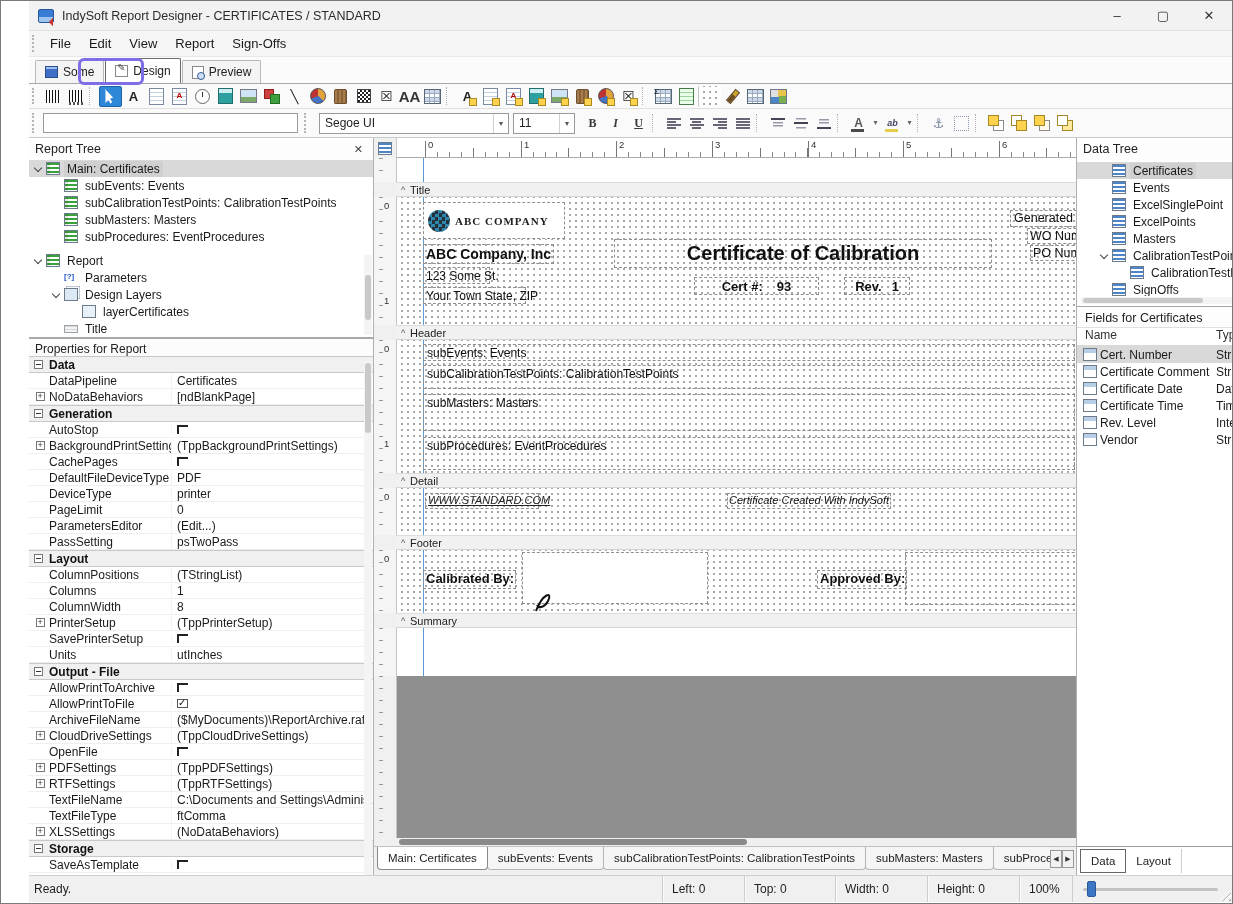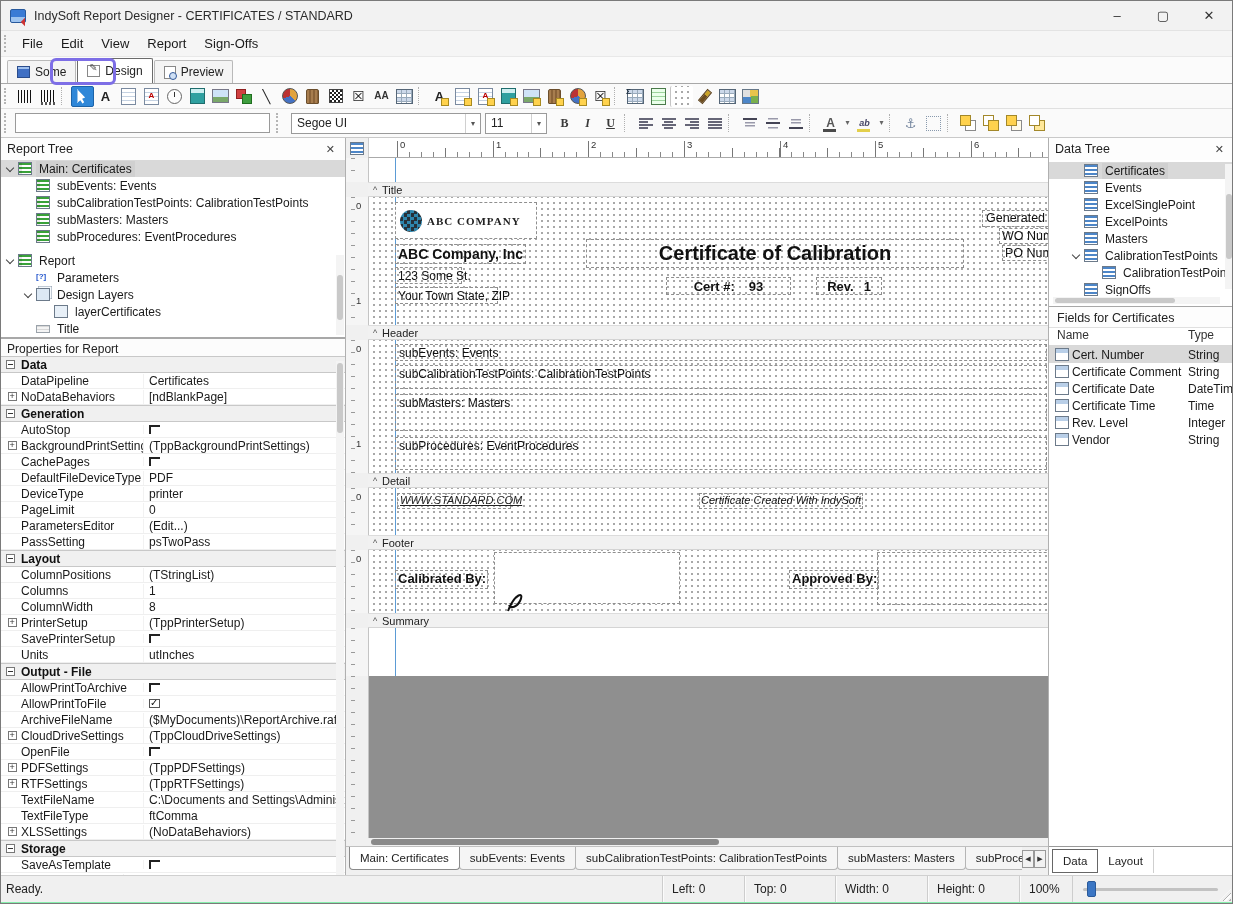--- a/index.html
+++ b/index.html
@@ -1,17 +1,17 @@
 <!DOCTYPE html>
 <html><head>
 <meta charset="utf-8">
 <style>
   *{margin:0;padding:0;box-sizing:border-box;font-family:"Liberation Sans","DejaVu Sans",sans-serif;}
   html,body{background:#d8d8d8;}
-  .window{position:relative;width:1233px;height:904px;background:#86efac;border:1px solid #7a7a7a;overflow:hidden;}
+  .window{position:relative;width:1233px;height:904px;background:#ffffff;border:1px solid #7a7a7a;overflow:hidden;padding-left:28px;}
 
   
   .titlebar{height:30px;background:#f2f2f2;display:flex;align-items:center;border-bottom:1px solid #e3e3e3;}
   .app-icon{width:16px;height:14px;margin:0 8px 0 9px;background:linear-gradient(180deg,#3a7bd5 0 60%,#9dc3ef 60%);border:1px solid #28599c;border-radius:2px;position:relative;}
   .app-icon::after{content:"";position:absolute;right:-3px;bottom:-3px;width:0;height:0;border-left:6px solid #c33;border-top:6px solid transparent;transform:rotate(45deg);}
   .title-text{font-size:12.5px;color:#2b2b2b;}
   .win-btns{margin-left:auto;display:flex;height:100%;}
   .win-btn{width:46px;height:100%;display:flex;align-items:center;justify-content:center;font-size:13px;color:#333;}
   
   .menubar{height:26px;background:#f5f5f5;display:flex;align-items:center;border-bottom:1px solid #e8e8e8;}
@@ -47,21 +47,21 @@
   .t1.clock::after{content:"";position:absolute;width:1.5px;height:5px;background:#333;transform:translateY(-2px);}
   .t1.calc::before{content:"";position:absolute;width:13px;height:14px;background:linear-gradient(#cdeef0 0 4px,#2fa0a0 4px);border:1px solid #1f6d6d;}
   .t1.img::before{content:"";position:absolute;width:15px;height:12px;border:1px solid #778;background:linear-gradient(180deg,#cfe3f7 0 55%,#7aa86a 55%);}
   .t1.shape::before{content:"";position:absolute;left:4px;top:3px;width:8px;height:8px;background:#d04040;border:1px solid #902020;}
   .t1.shape::after{content:"";position:absolute;left:10px;top:8px;width:8px;height:8px;background:#3f9e3f;border:1px solid #1f6e1f;}
   .t1.line .gl{font-weight:normal;font-size:13px;color:#222;}
   .t1.pie::before{content:"";position:absolute;width:14px;height:14px;border-radius:50%;background:conic-gradient(#e2a33d 0 130deg,#4472c4 130deg 250deg,#b33 250deg);border:1px solid #555;}
   .t1.trash::before{content:"";position:absolute;width:11px;height:13px;background:repeating-linear-gradient(90deg,#a77d4e 0 2px,#8a6238 2px 4px);border:1px solid #6b4e2c;border-radius:2px 2px 1px 1px;}
   .t1.mtx::before{content:"";position:absolute;width:12px;height:12px;background:repeating-conic-gradient(#222 0 25%,#fff 0 50%);background-size:4px 4px;border:1px solid #444;}
   .t1.chkx .gl{font-size:14px;font-weight:normal;color:#222;}
-  .t1.aa .gl{font-size:10px;color:#333;}
+  .t1.aa .gl{font-size:15px;color:#333;}
   .t1.tblg::before{content:"";position:absolute;width:15px;height:13px;border:1px solid #567;background:repeating-linear-gradient(90deg,transparent 0 4px,#9ab 4px 5px),repeating-linear-gradient(180deg,#cdd9ea 0 3px,#9ab 3px 4px,#fff 4px 7px,#9ab 7px 8px);}
   .t1.xt::after{content:"Σ";position:absolute;left:2px;top:1px;font-size:8px;font-weight:bold;color:#234;z-index:2;}
   .t1.dbi::after{content:"";position:absolute;right:2px;bottom:1px;width:6px;height:6px;background:#ffd24d;border:1px solid #a88a20;z-index:3;}
   .t1.sub::before{content:"";position:absolute;width:13px;height:15px;border:1px solid #4a7a4a;background:repeating-linear-gradient(180deg,#eaffea 0 3px,#9cd49c 3px 4px);}
   .t1.page::before{content:"";position:absolute;width:12px;height:15px;border:1px solid #888;background:#fff;}
   .t1.pntr::before{content:"";position:absolute;width:4px;height:13px;background:linear-gradient(180deg,#c9a227 0 40%,#6d4c1e 40%);transform:rotate(40deg);border:1px solid #5a3e18;}
   .t1.map::before{content:"";position:absolute;width:15px;height:13px;border:1px solid #678;background:conic-gradient(#e8c44d 0 25%,#7ab04d 25% 50%,#4d86c8 50% 75%,#e0e0e0 75%);}
   
   .edit-box{width:255px;height:20px;border:1px solid #9a9a9a;background:#fff;font-size:12px;padding:0 4px;margin-left:2px;}
   .combo{height:21px;border:1px solid #9a9a9a;background:#fff;display:flex;align-items:center;font-size:12px;color:#222;}

